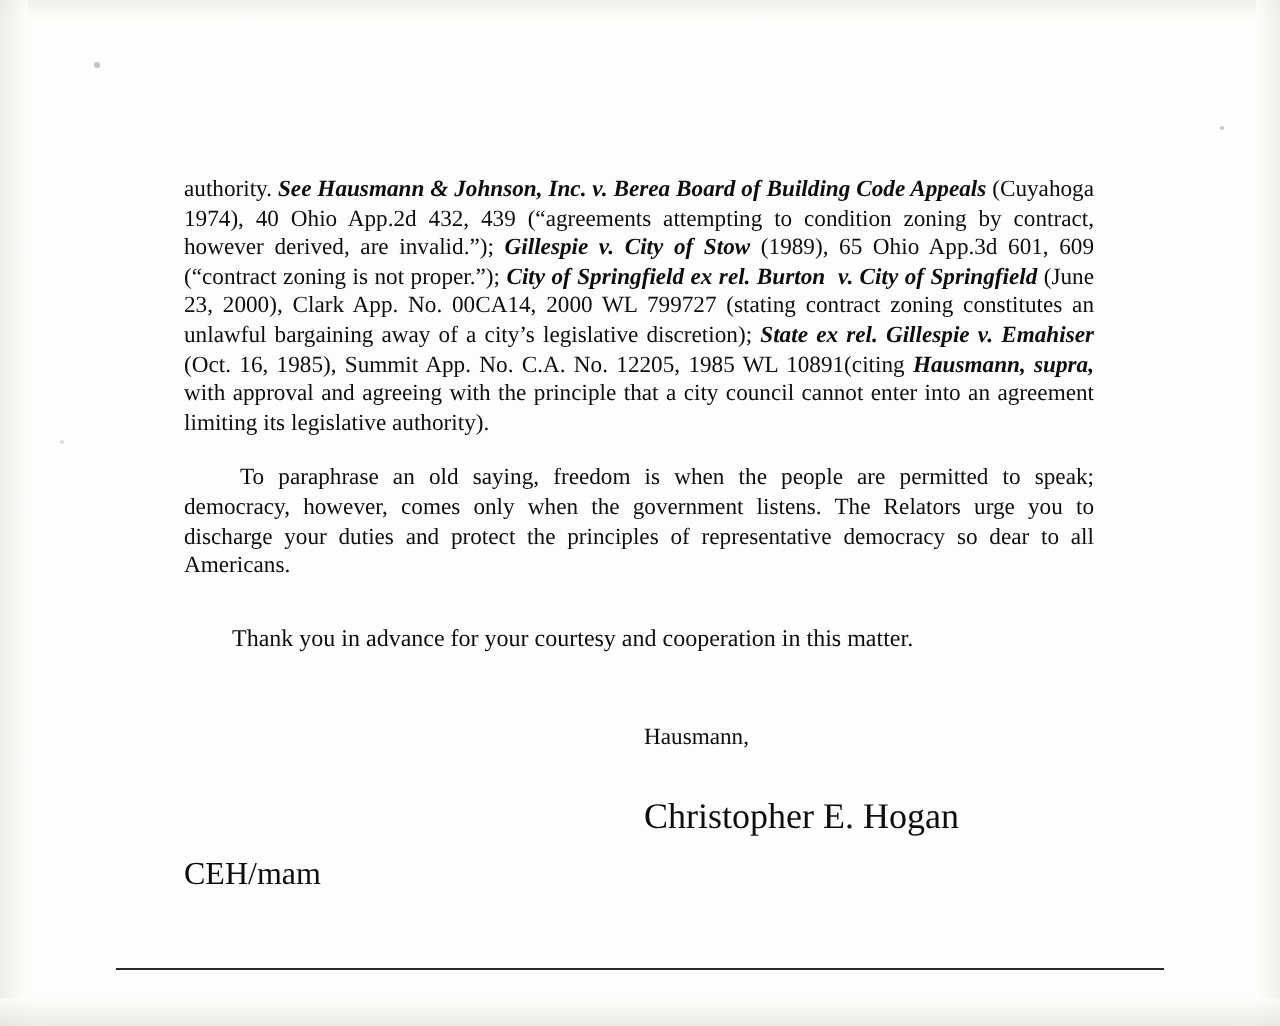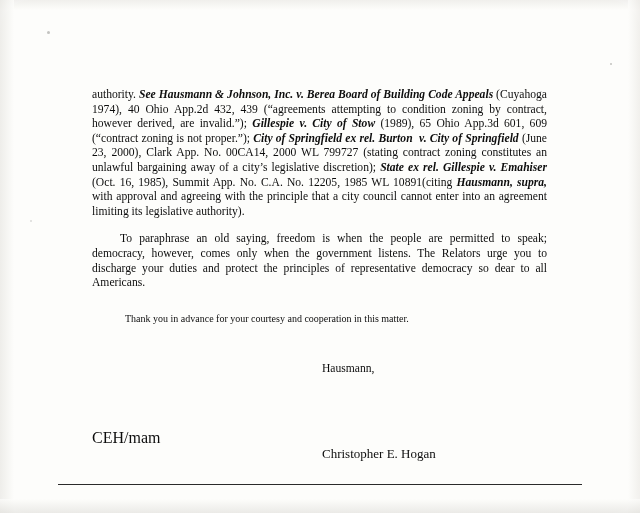--- a/index.html
+++ b/index.html
@@ -68,41 +68,40 @@
   .para {
     margin: 0 0 13px 0;
     text-align: justify;
   }
   .para.indent { text-indent: 28px; }
   .para.last-block { margin-bottom: 7px; }
   .bi { font-weight: bold; font-style: italic; }
 
   .thanks {
     position: absolute;
-    left: 125px;
+    left: 116px;
     top: 312px;
     width: 420px;
-    font-size: 10px;
+    font-size: 12px;
     line-height: 14.6px;
     color: #0d0d0d;
   }
   .closing {
     position: absolute;
     left: 322px;
     top: 362px;
     font-size: 11.6px;
     color: #0d0d0d;
   }
   .signer {
     position: absolute;
     left: 322px;
     top: 398px;
-    font-size: 13px;
+    font-size: 18px;
     color: #0d0d0d;
-    margin-top: 48px;
   }
   .initials {
     position: absolute;
     left: 92px;
     top: 429px;
     font-size: 16px;
     color: #0d0d0d;
   }
   .footer-rule {
     position: absolute;

